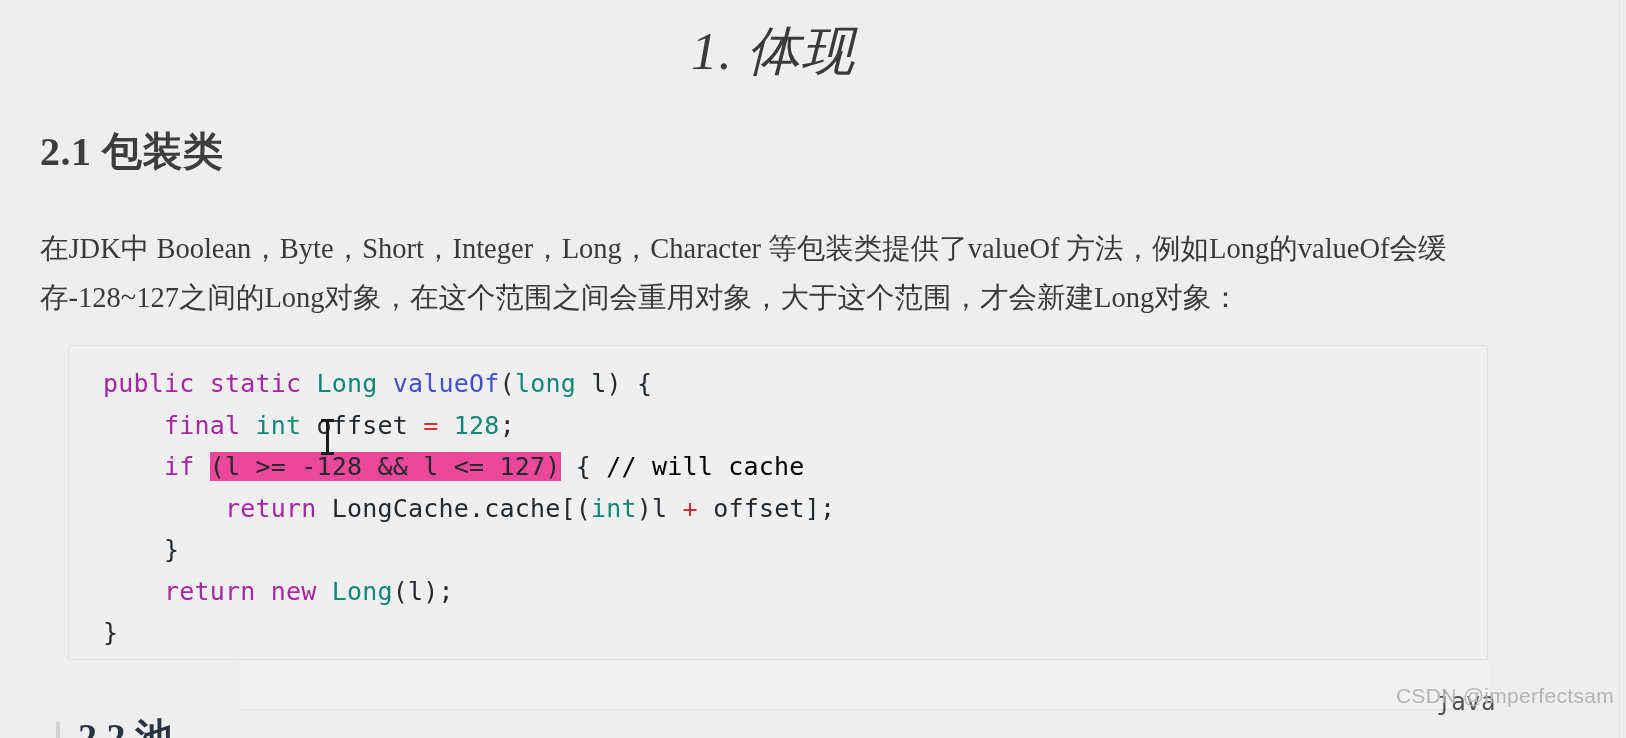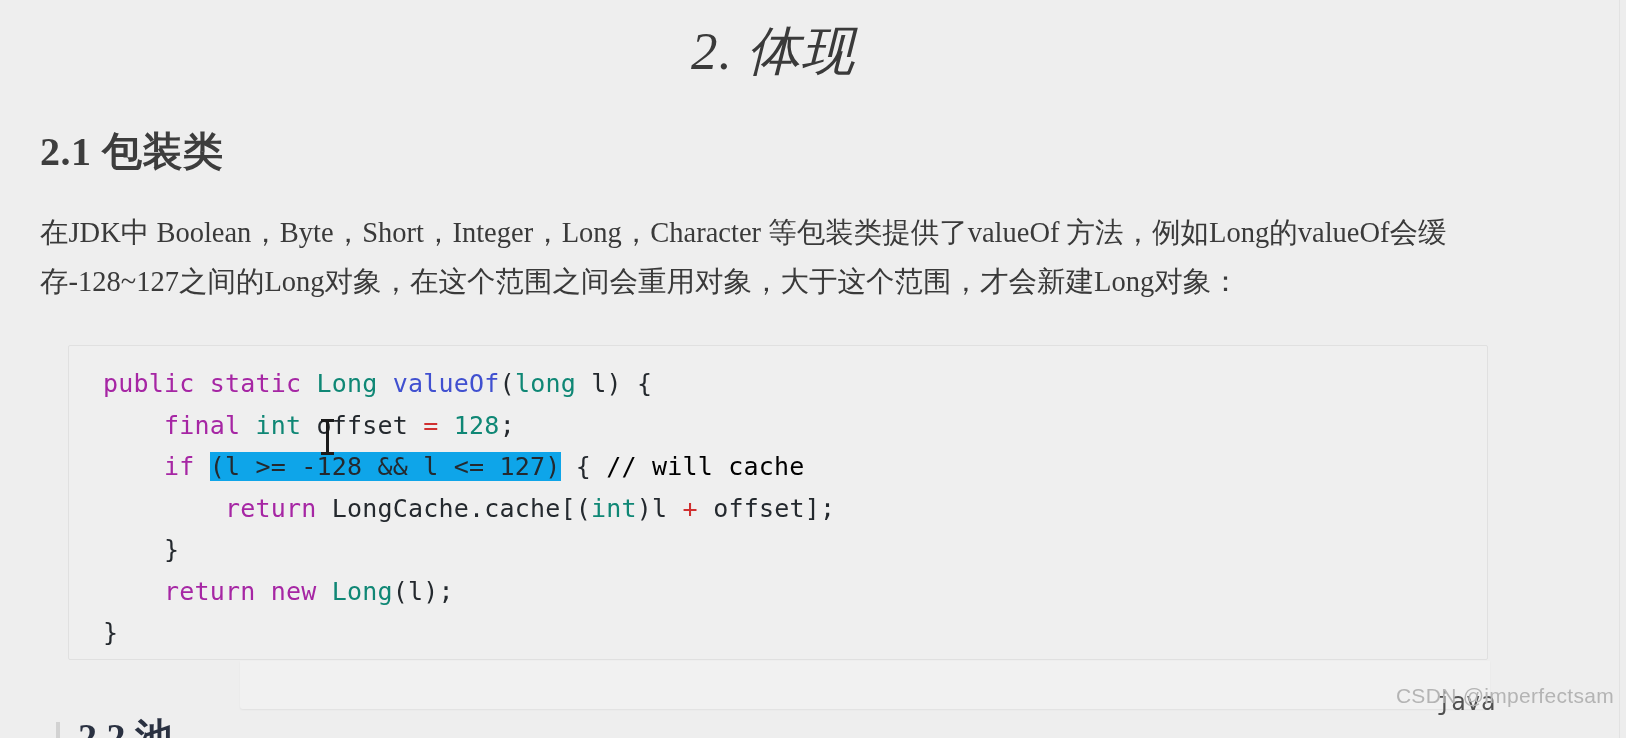--- a/index.html
+++ b/index.html
@@ -49,21 +49,21 @@
     line-height: 1.15;
     color: #3d3d3d;
     letter-spacing: 0.5px;
     text-align: center;
   }
 
   
   .paragraph {
     position: absolute;
     left: 40px;
-    top: 208px;
+    top: 224px;
     width: 1470px;
     font-family: "Liberation Serif", "DejaVu Serif", serif;
     font-size: 28.5px;
     line-height: 49px;
     color: #3a3a3a;
     letter-spacing: 0px;
     white-space: pre-wrap;
   }
 
   
@@ -94,21 +94,21 @@
 
   
   .kw   { color: #a626a4; }   
   .typ  { color: #0f8775; }   
   .fn   { color: #4050d0; }   
   .num  { color: #0f8775; text-align: right; }   
   .op   { color: #d03030; }   
   .cmt  { color: #000000; }   
   .pln  { color: #24292e; }
 
-  .sel  { background: #0ea5e9; }
+  .sel  { background: #ec4899; }
 
   
   .lang-bar {
     position: absolute;
     left: 240px;
     top: 661px;
     width: 1250px;
     height: 48px;
     background: #f1f1f1;
     border-radius: 0 0 3px 3px;
@@ -187,21 +187,21 @@
     height: 738px;
     background: #ededed;
     border-left: 1px solid #e2e2e2;
   }
 </style>
 </head>
 <body>
 
 <div class="page">
 
-  <div class="doc-title">2. 体现</div>
+  <div class="doc-title">1. 体现</div>
 
   <div class="section-heading">2.1 包装类</div>
 
   <div class="paragraph">在JDK中 Boolean，Byte，Short，Integer，Long，Character 等包装类提供了valueOf 方法，例如Long的valueOf会缓存-128~127之间的Long对象，在这个范围之间会重用对象，大于这个范围，才会新建Long对象：</div>
 
   <div class="code-block">
     <div class="code-inner" id="code-inner"><div class="code-line"><span class="kw">public</span><span class="pln"> </span><span class="kw">static</span><span class="pln"> </span><span class="typ">Long</span><span class="pln"> </span><span class="fn">valueOf</span><span class="pln">(</span><span class="typ">long</span><span class="pln"> l) {</span></div><div class="code-line">    <span class="kw">final</span><span class="pln"> </span><span class="typ">int</span><span class="pln"> offset </span><span class="op">=</span><span class="pln"> </span><span class="num">128</span><span class="pln">;</span></div><div class="code-line">    <span class="kw">if</span><span class="pln"> </span><span class="pln sel">(l &gt;= -128 &amp;&amp; l &lt;= 127)</span><span class="pln"> { </span><span class="cmt">// will cache</span></div><div class="code-line">        <span class="kw">return</span><span class="pln"> LongCache.cache[</span><span class="pln">(</span><span class="typ">int</span><span class="pln">)l </span><span class="op">+</span><span class="pln"> offset];</span></div><div class="code-line">    <span class="pln">}</span></div><div class="code-line">    <span class="kw">return</span><span class="pln"> </span><span class="kw">new</span><span class="pln"> </span><span class="typ">Long</span><span class="pln">(l);</span></div><div class="code-line"><span class="pln">}</span></div></div>
   </div>
 
   <div class="ibeam"></div>

